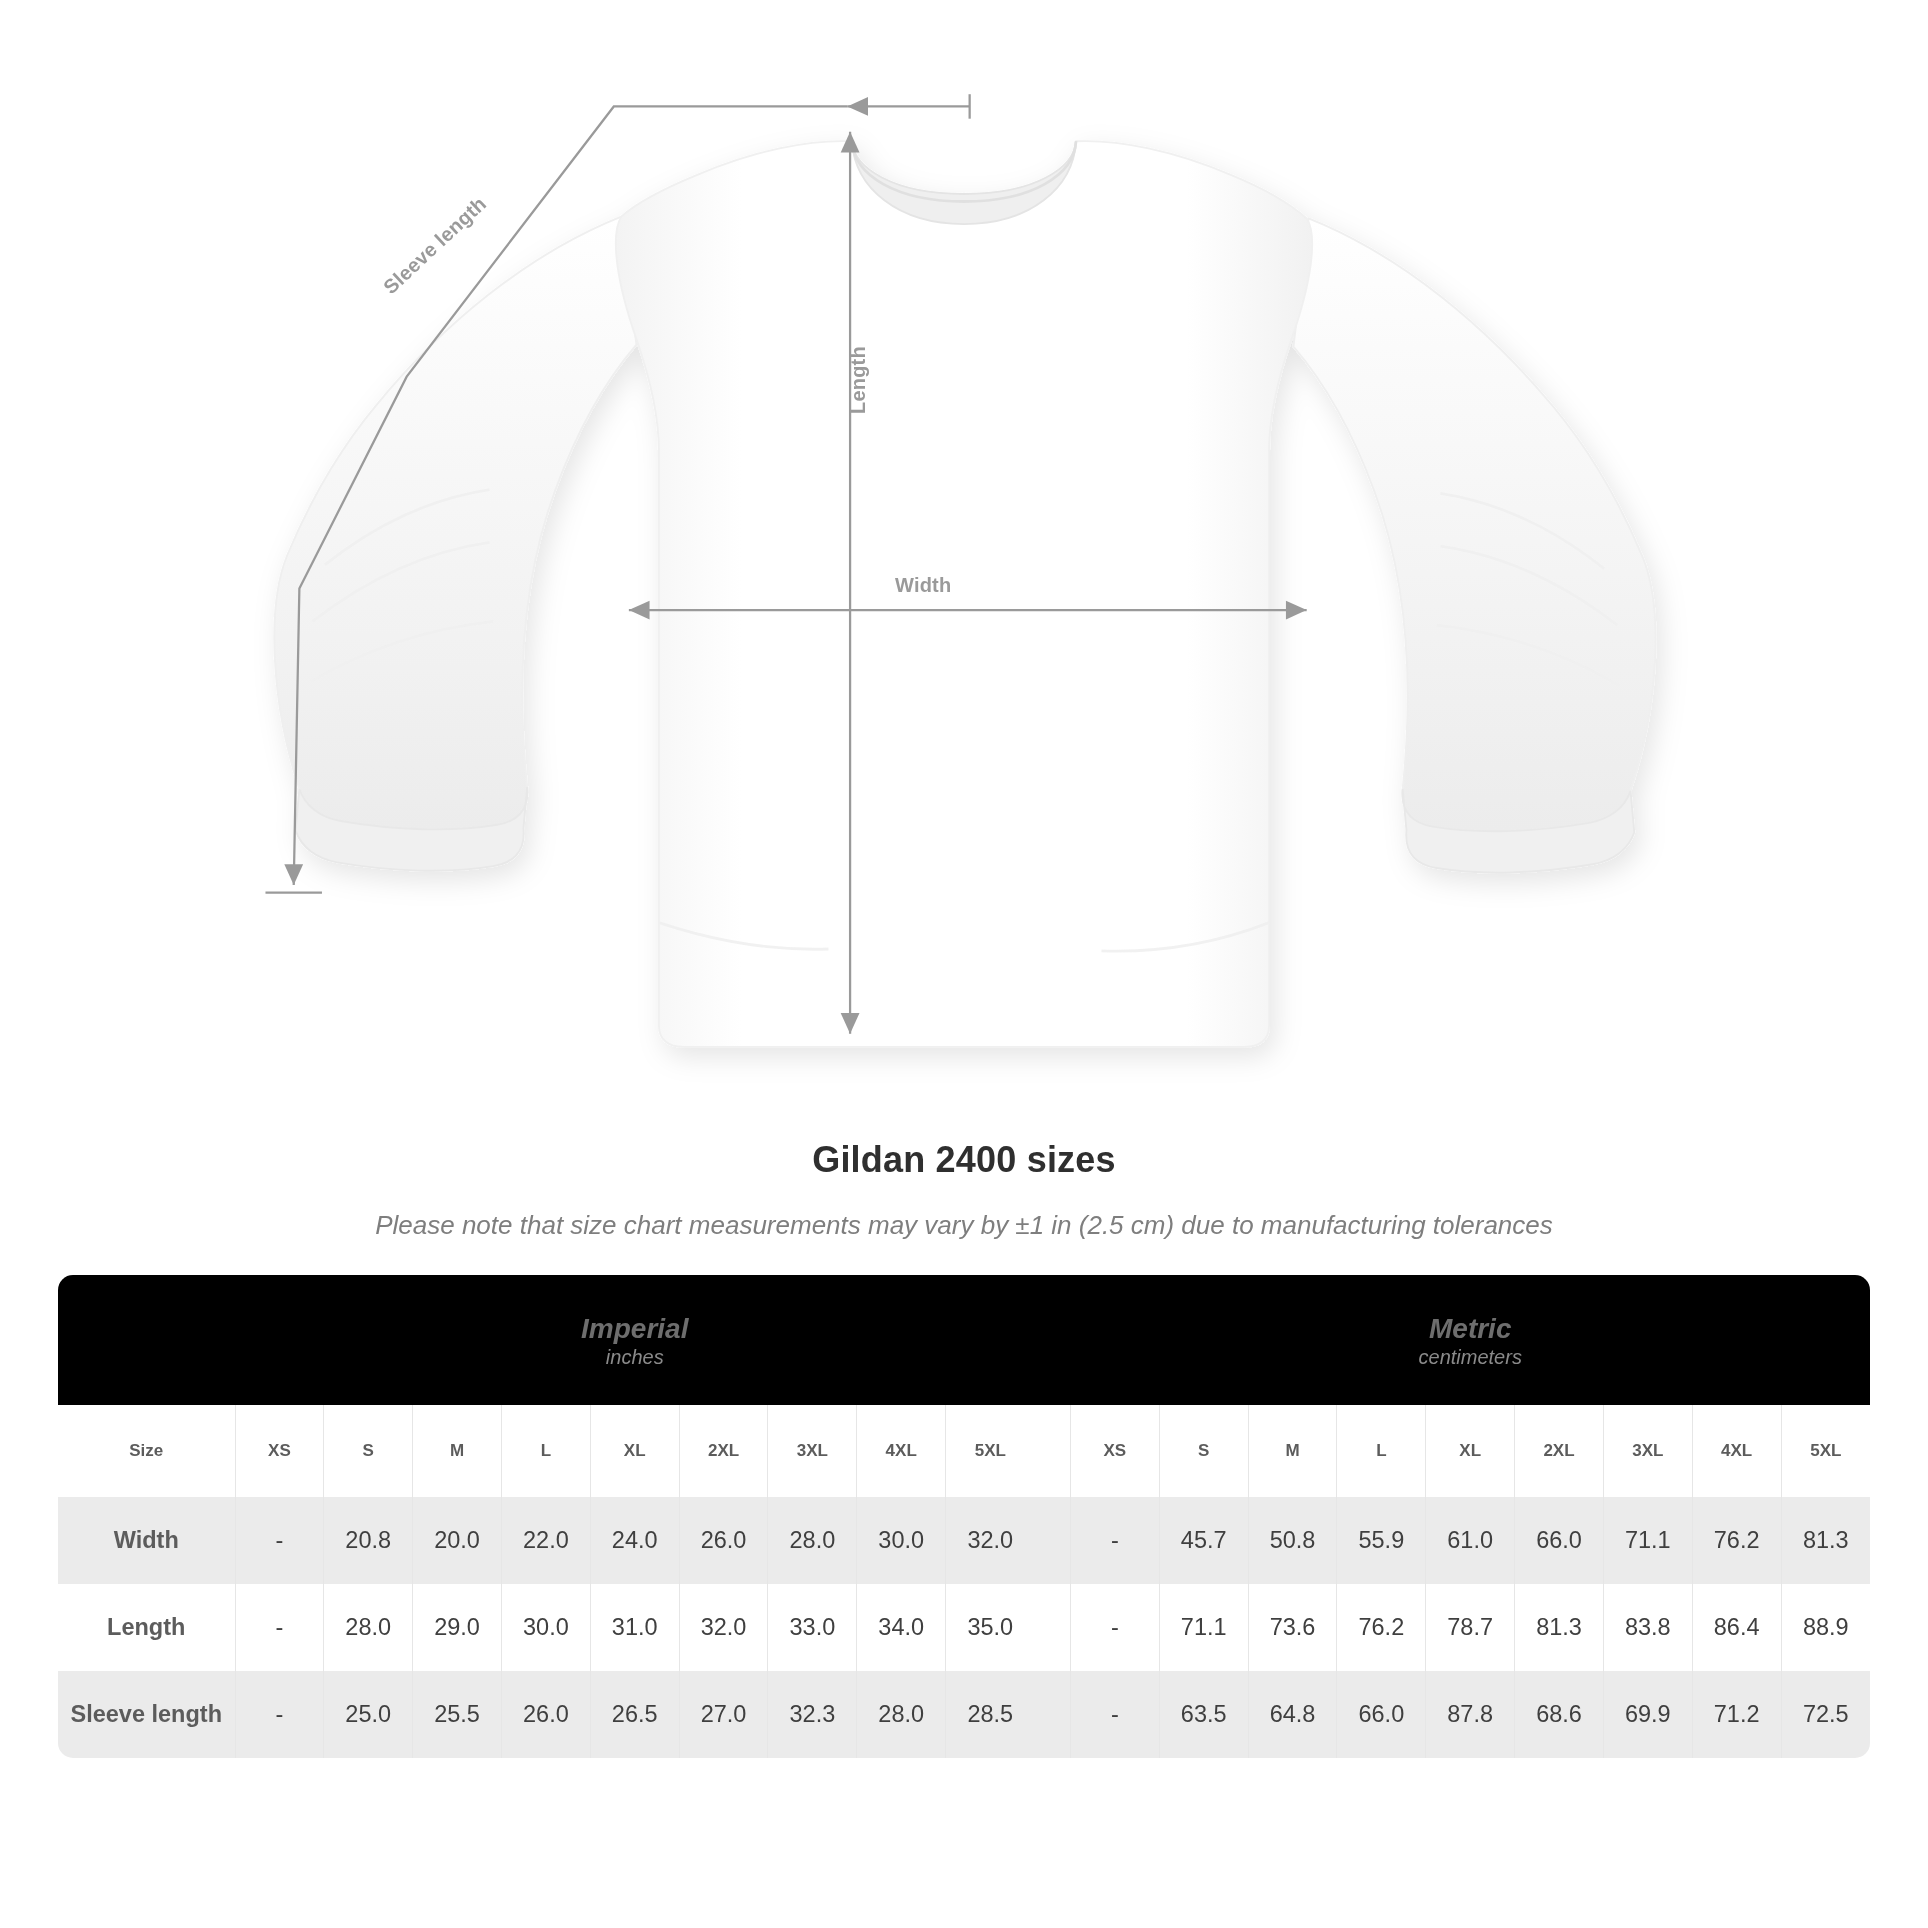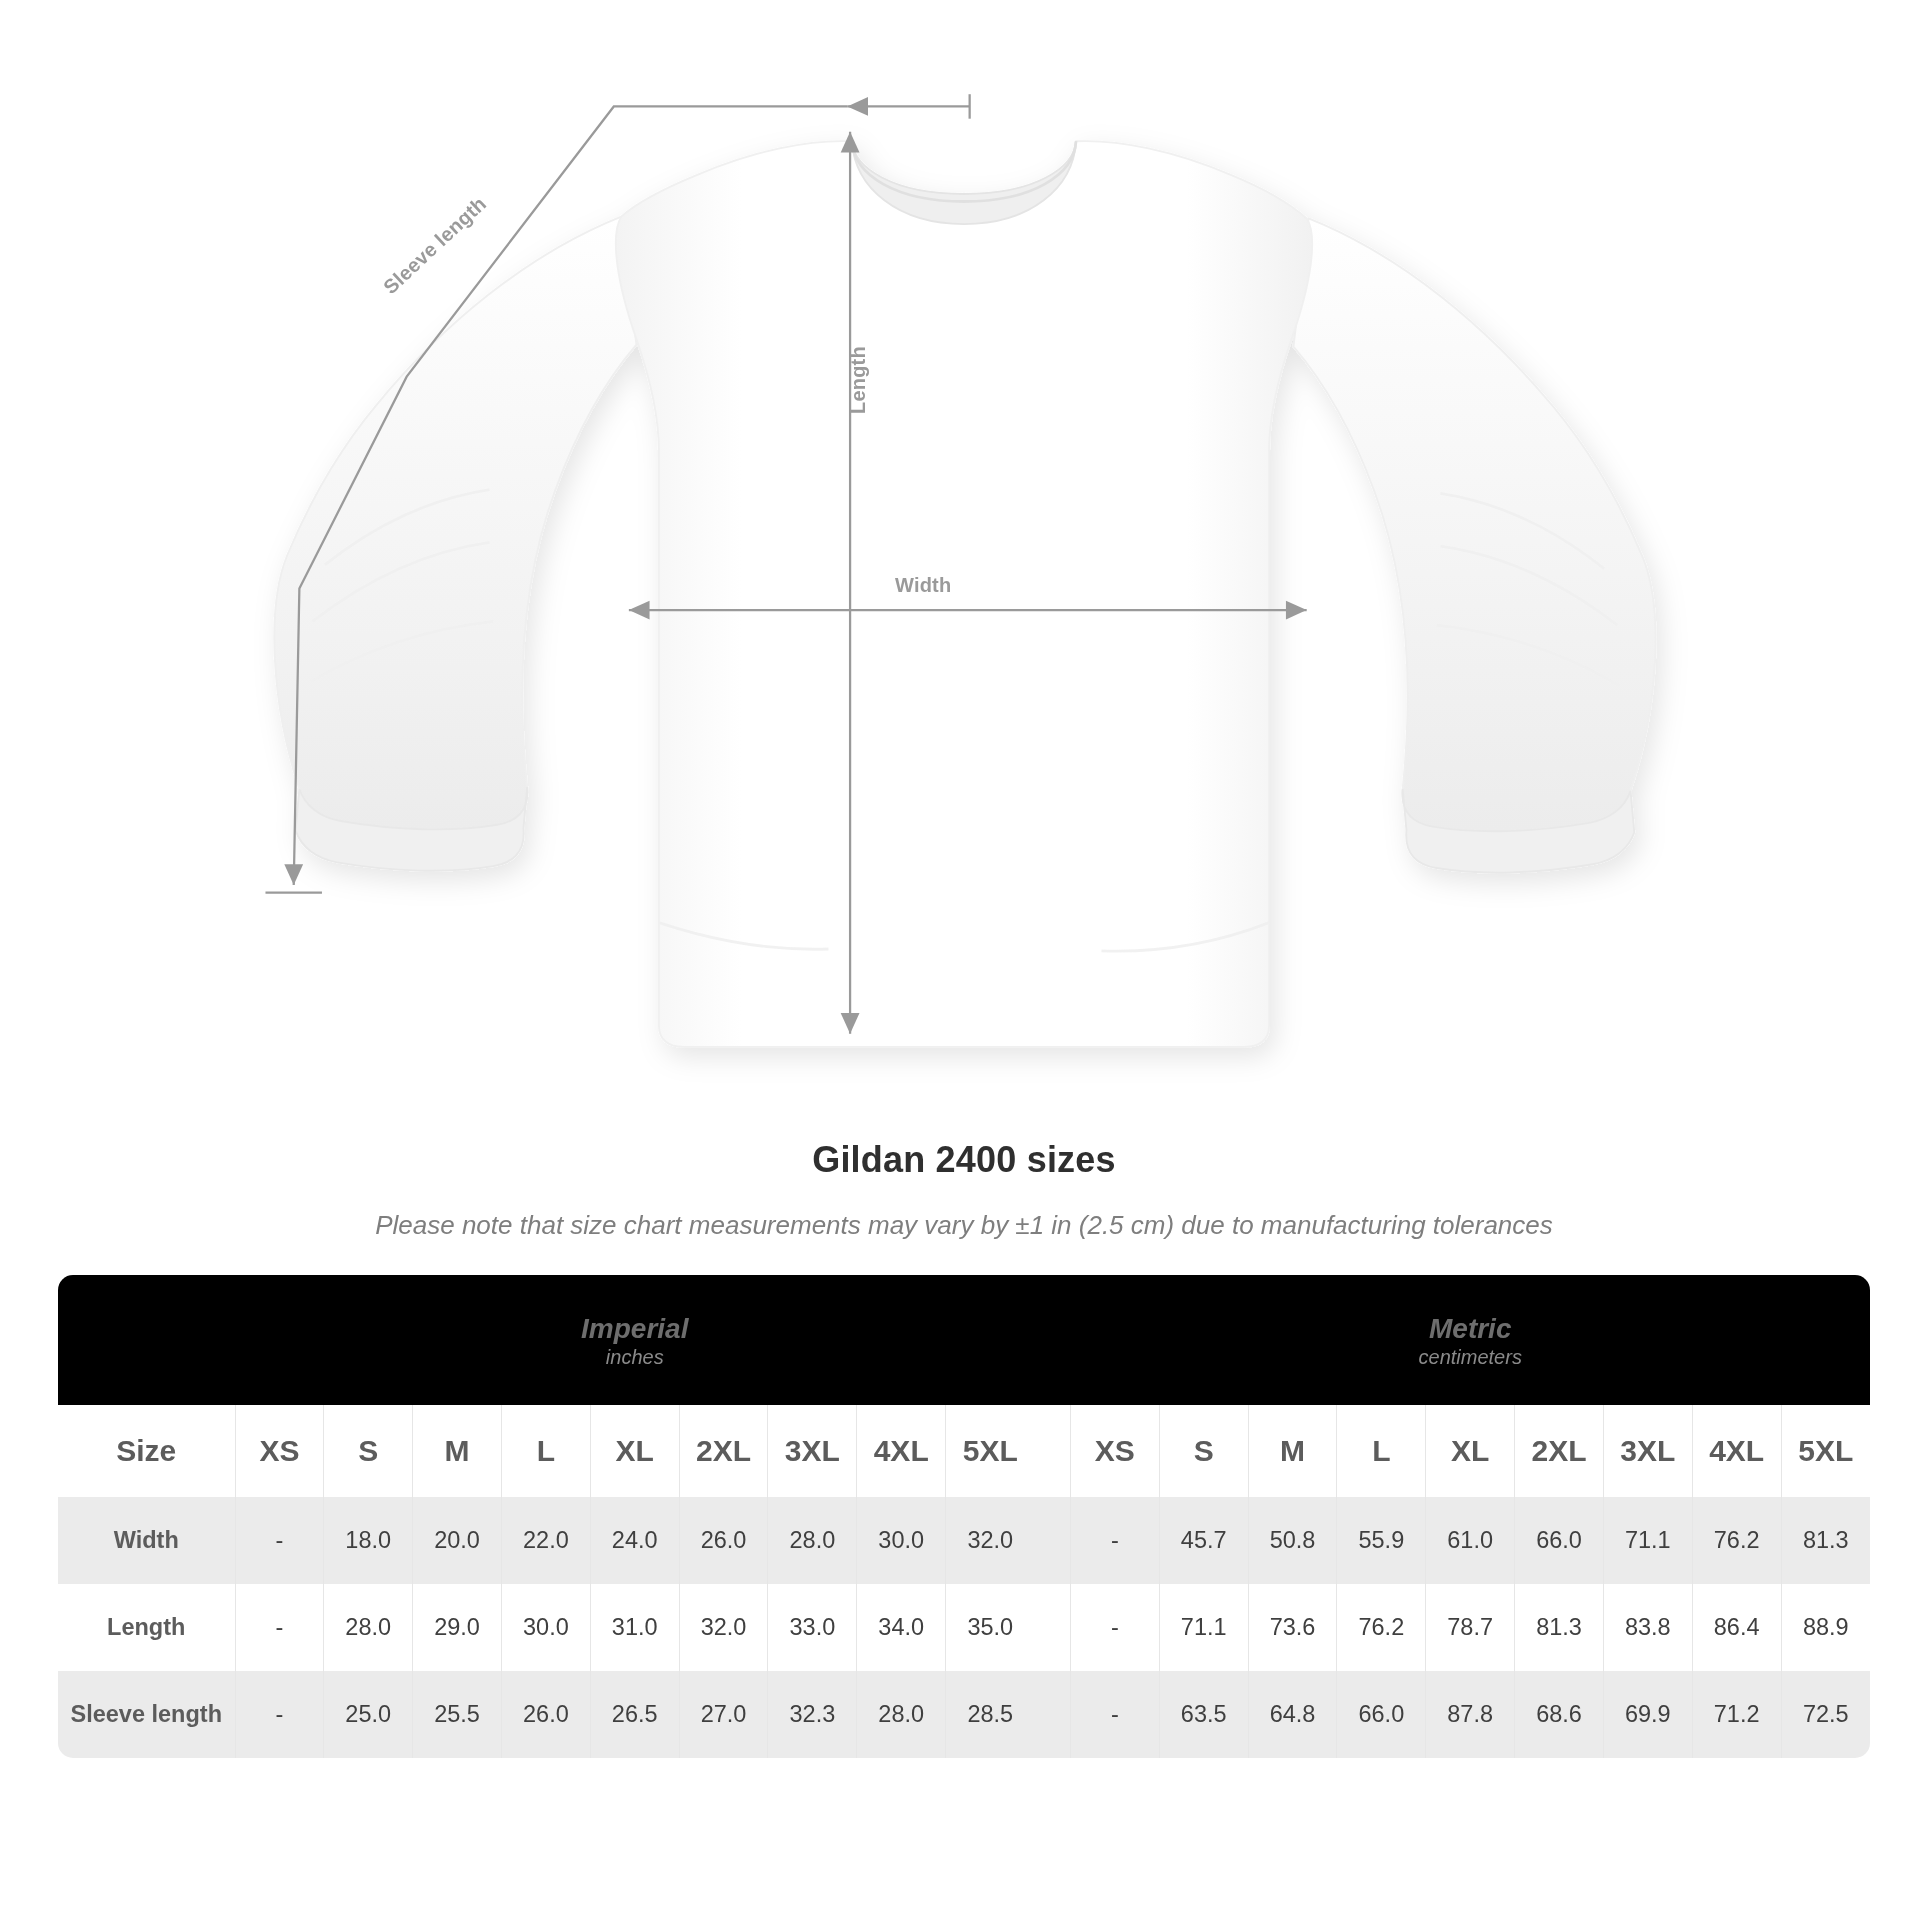--- a/index.html
+++ b/index.html
@@ -87,21 +87,21 @@
     line-height: 1.25;
   }
   .unit-sub {
     font-size: 20px;
     font-style: italic;
     color: #8a8a8a;
   }
   .hdr-row th {
     background: #ffffff;
     height: 92px;
-    font-size: 30px;
+    font-size: 17px;
     font-weight: bold;
     color: #5c5c5c;
     text-align: center;
     border-left: 0.9px solid #e6e6e6;
   }
   .hdr-row th.rowhead,
   .hdr-row th.gap { border-left: none; }
   .data-row td {
     height: 87px;
     font-size: 23.5px;
@@ -289,21 +289,21 @@
             <th>2XL</th>
             <th>3XL</th>
             <th>4XL</th>
             <th>5XL</th>
           </tr>
       </tbody>
       <tbody id="table-body">
           <tr class="data-row alt">
             <td class="rowhead">Width</td>
             <td>-</td>
-            <td>18.0</td>
+            <td>20.8</td>
             <td>20.0</td>
             <td>22.0</td>
             <td>24.0</td>
             <td>26.0</td>
             <td>28.0</td>
             <td>30.0</td>
             <td>32.0</td>
             <td class="gap"></td>
             <td>-</td>
             <td>45.7</td>

